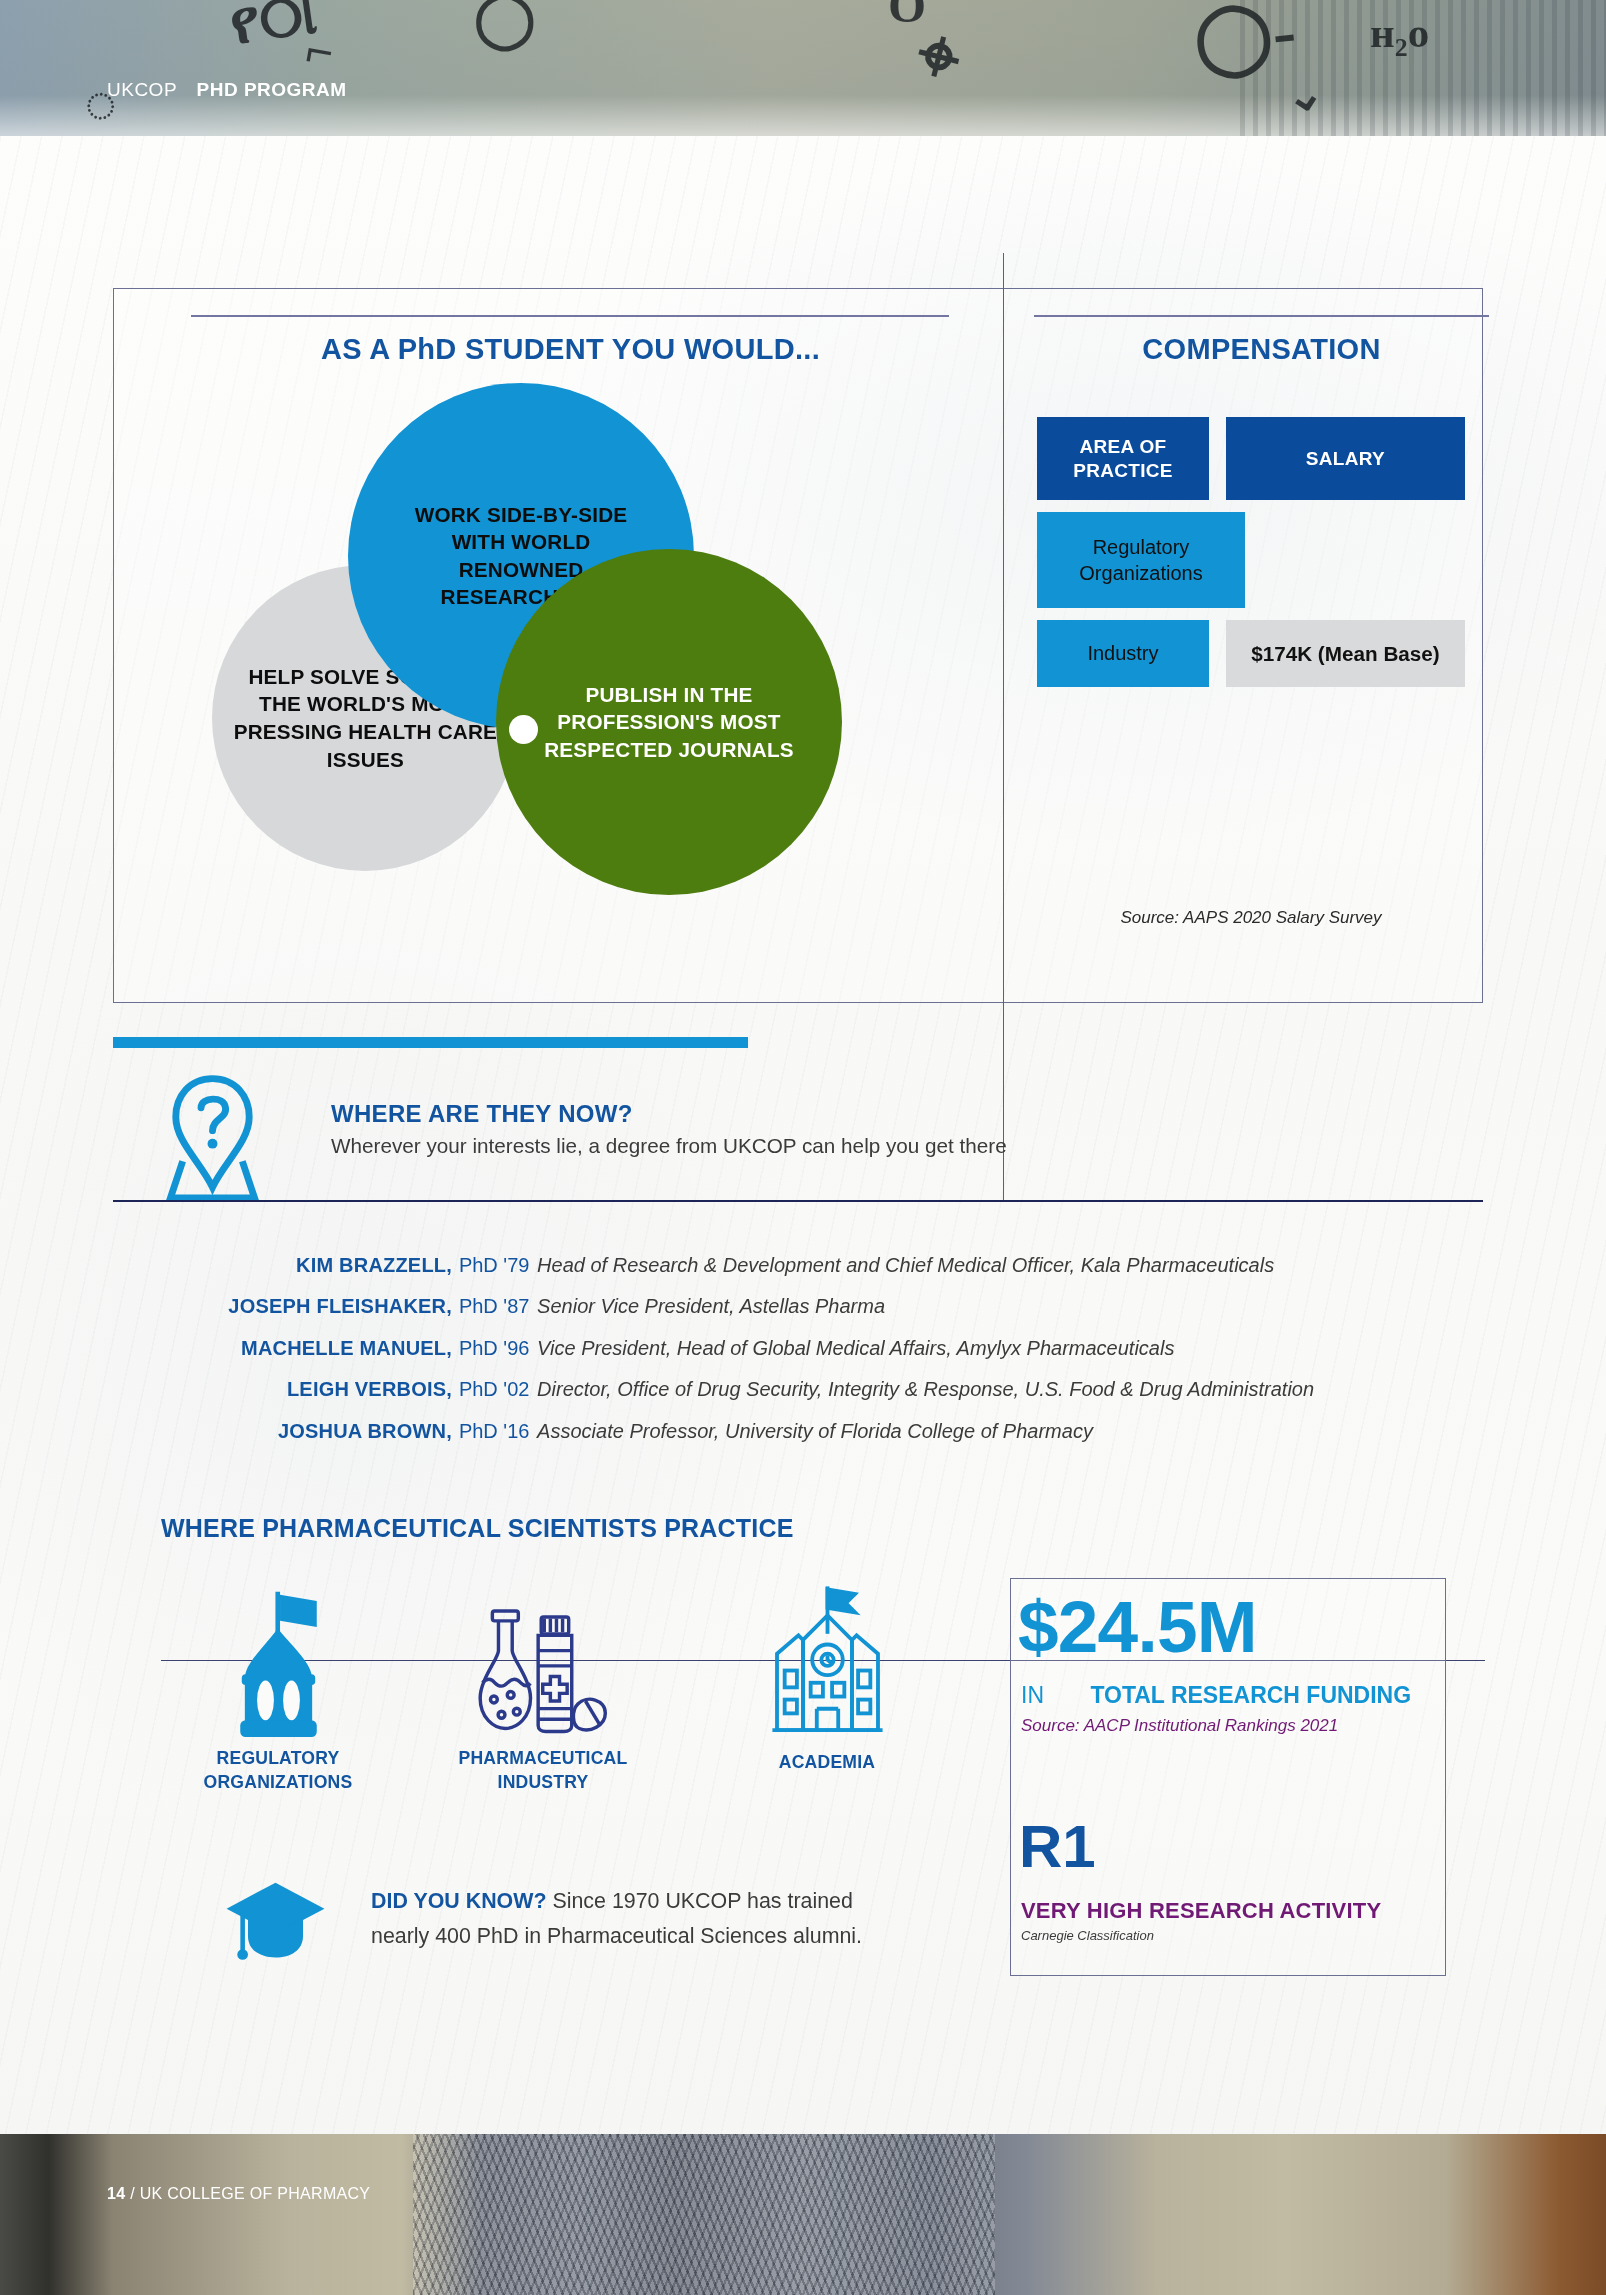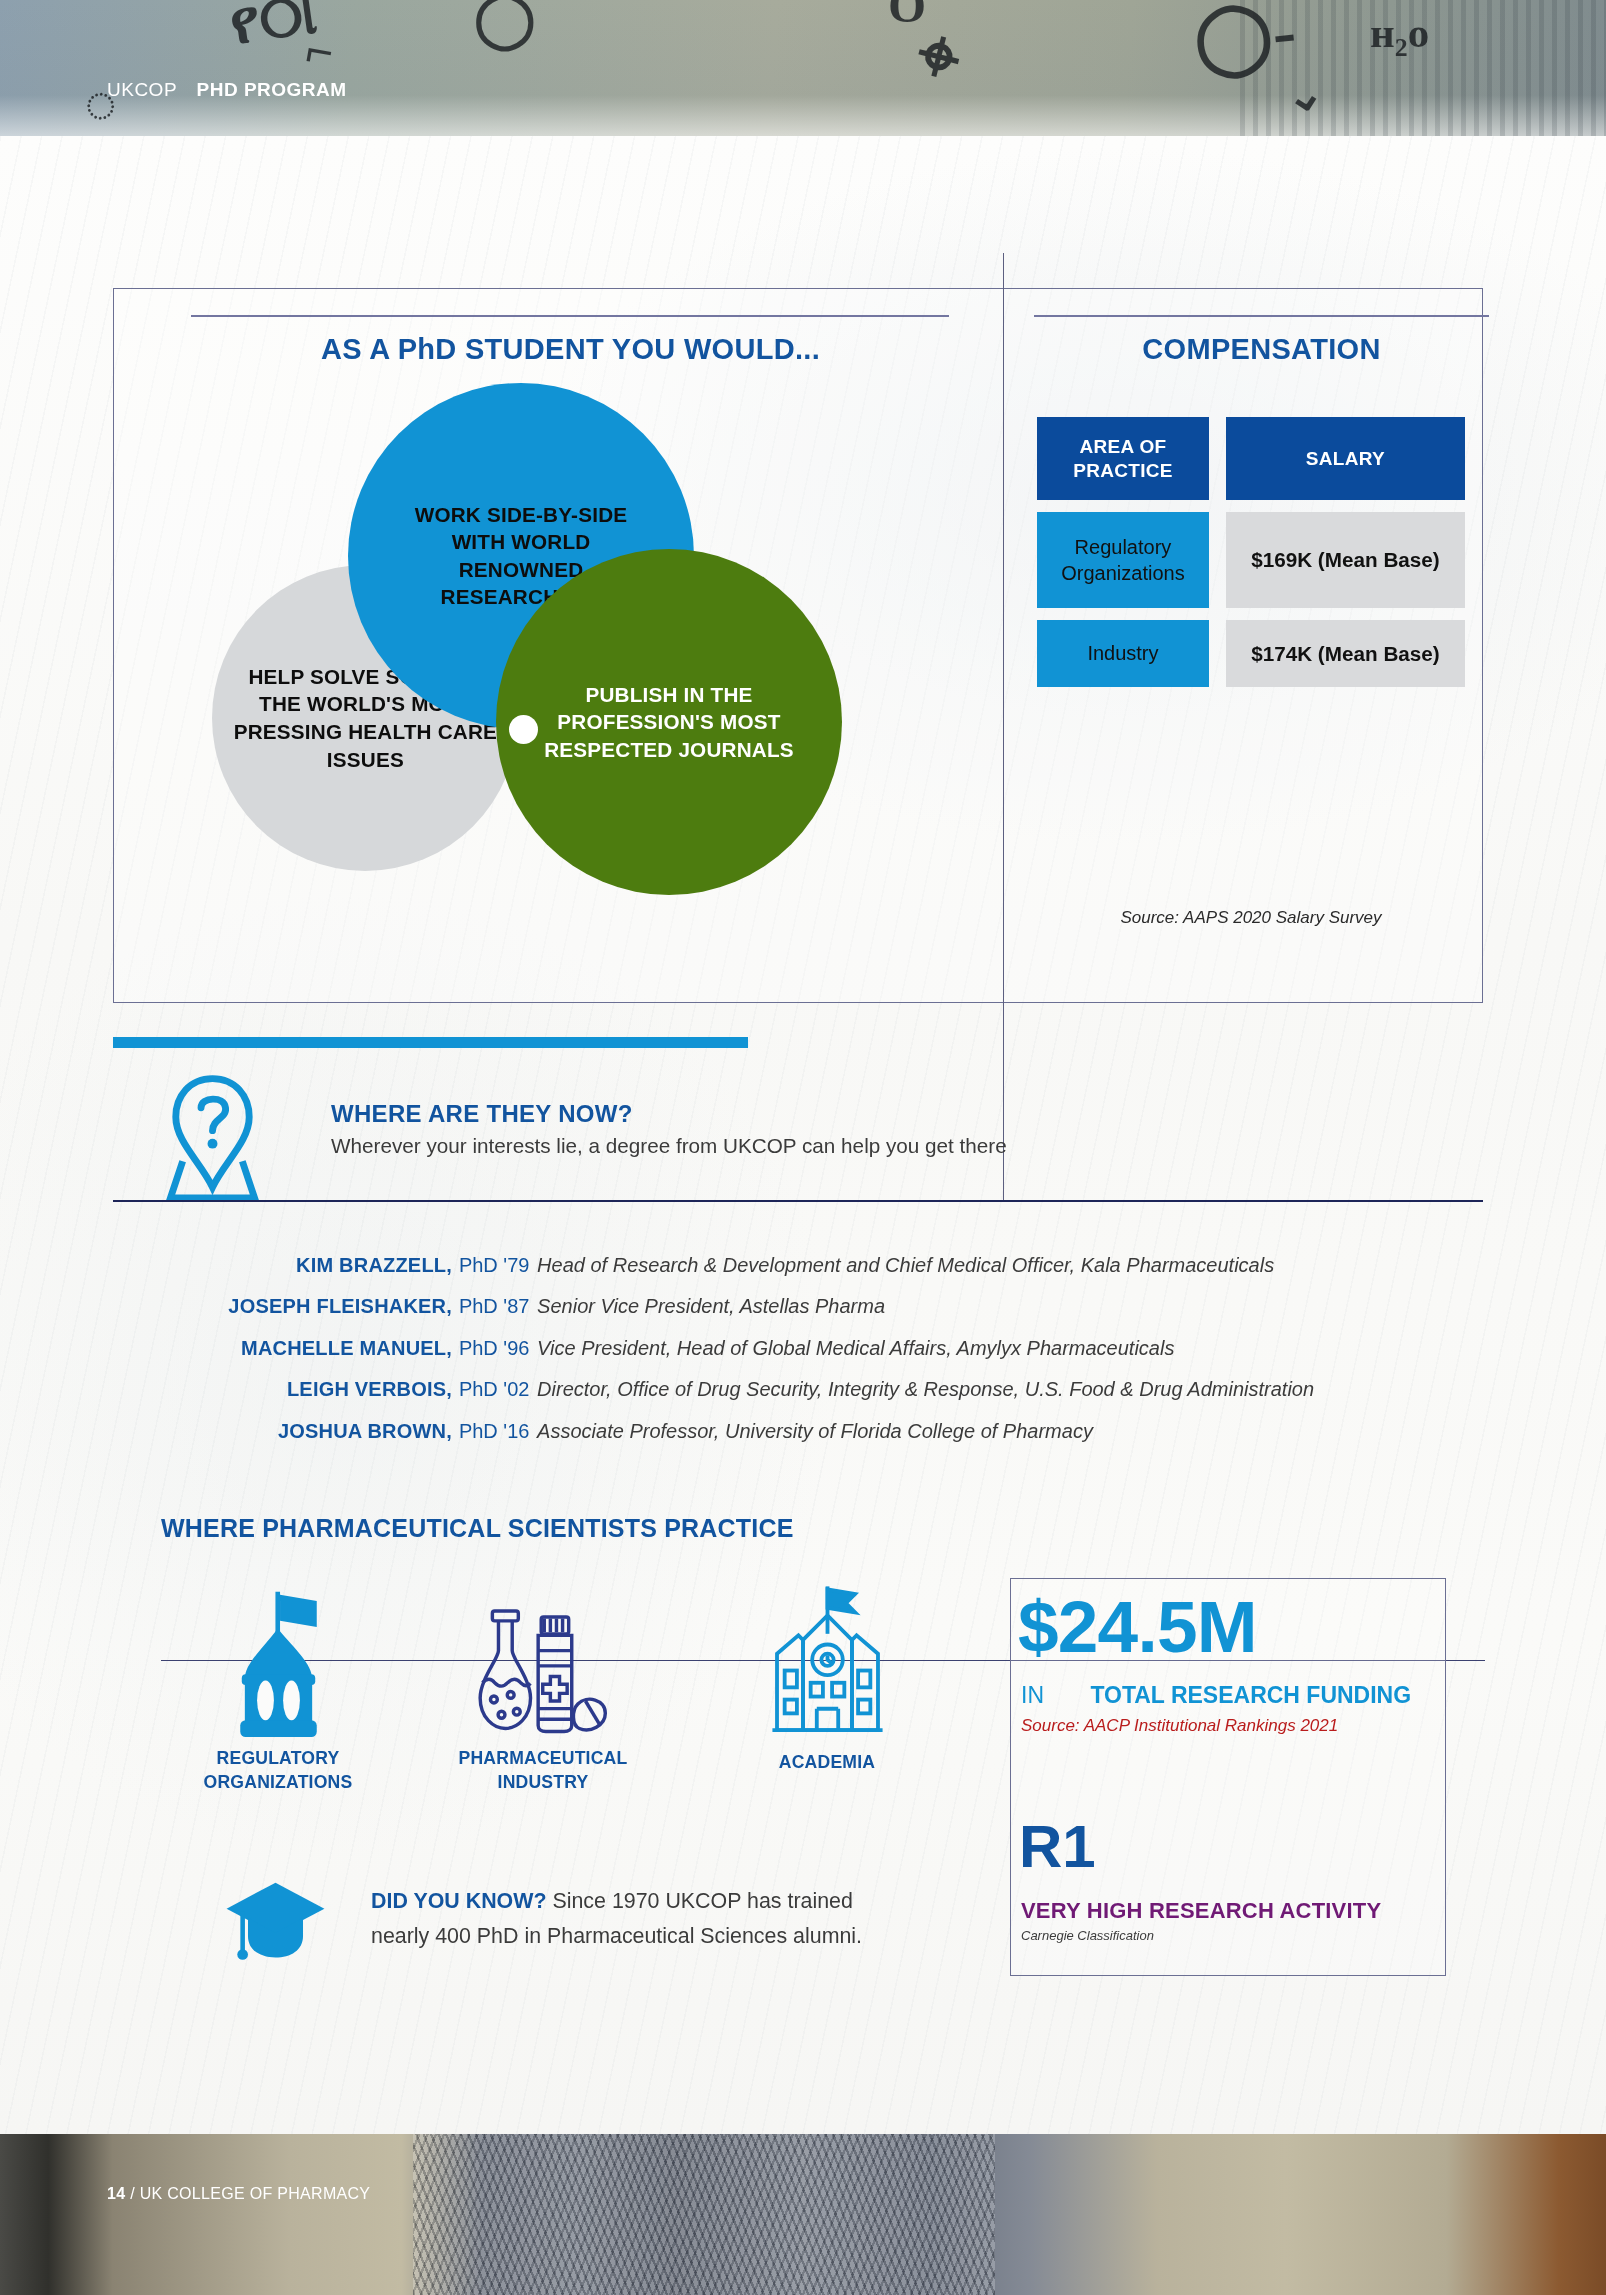--- a/index.html
+++ b/index.html
@@ -175,21 +175,21 @@
 
   
   .statbox{
     position:absolute; left:1010px; top:1578px; width:436px; height:398px;
     border:1.1px solid #6b6f93; background:rgba(255,255,255,0.22);
   }
   .bignum{ position:absolute; left:1018px; top:1590px; font-size:73px; font-weight:bold;
            color:#1193d4; letter-spacing:-0.8px; line-height:1; }
   .fundline{ position:absolute; left:1021px; top:1682px; font-size:23px; color:#1193d4; white-space:nowrap; }
   .fundline .b{ font-weight:bold;margin-left:40px; }
-  .fundsrc{ position:absolute; left:1021px; top:1716px; font-size:17px; font-style:italic; color:#b91c1c; white-space:nowrap; }
+  .fundsrc{ position:absolute; left:1021px; top:1716px; font-size:17px; font-style:italic; color:#701a75; white-space:nowrap; }
   .r1{ position:absolute; left:1019px; top:1817px; font-size:60px; font-weight:bold; color:#12549f; line-height:1; }
   .r1sub{ position:absolute; left:1021px; top:1898px; font-size:22px; font-weight:bold; color:#701a75; letter-spacing:0.2px; white-space:nowrap; }
   .r1src{ position:absolute; left:1021px; top:1928px; font-size:13px; font-style:italic; color:#3b3b3b; white-space:nowrap; }
 
   
   .cap{ position:absolute; left:222px; top:1878px; width:107px; height:84px; }
   .dyk{ position:absolute; left:371px; top:1884px; width:520px; font-size:21.4px; color:#3b3b3b; line-height:1.62; }
   .dyk .b{ color:#12549f; font-weight:bold; }
 </style>
 </head>
@@ -230,23 +230,20 @@
 </div>
 
 <div class="ctable">
   <div class="crow hdr">
     <div class="cell-a">AREA OF PRACTICE</div>
     <div class="cell-b">SALARY</div>
   </div>
 
   <div class="crow r2">
     <div class="cell-a">Regulatory Organizations</div>
-    <div class="cell-b">
-      <span class="sal-main" style="font-size:20.7px;">$169K (Mean Base)</span>
-    </div>
   </div>
   <div class="crow r3">
     <div class="cell-a">Industry</div>
     <div class="cell-b">
       <span class="sal-main" style="font-size:20.7px;">$174K (Mean Base)</span>
     </div>
   </div>
 </div>
 <div class="src-note">Source: AAPS 2020 Salary Survey</div>
 

